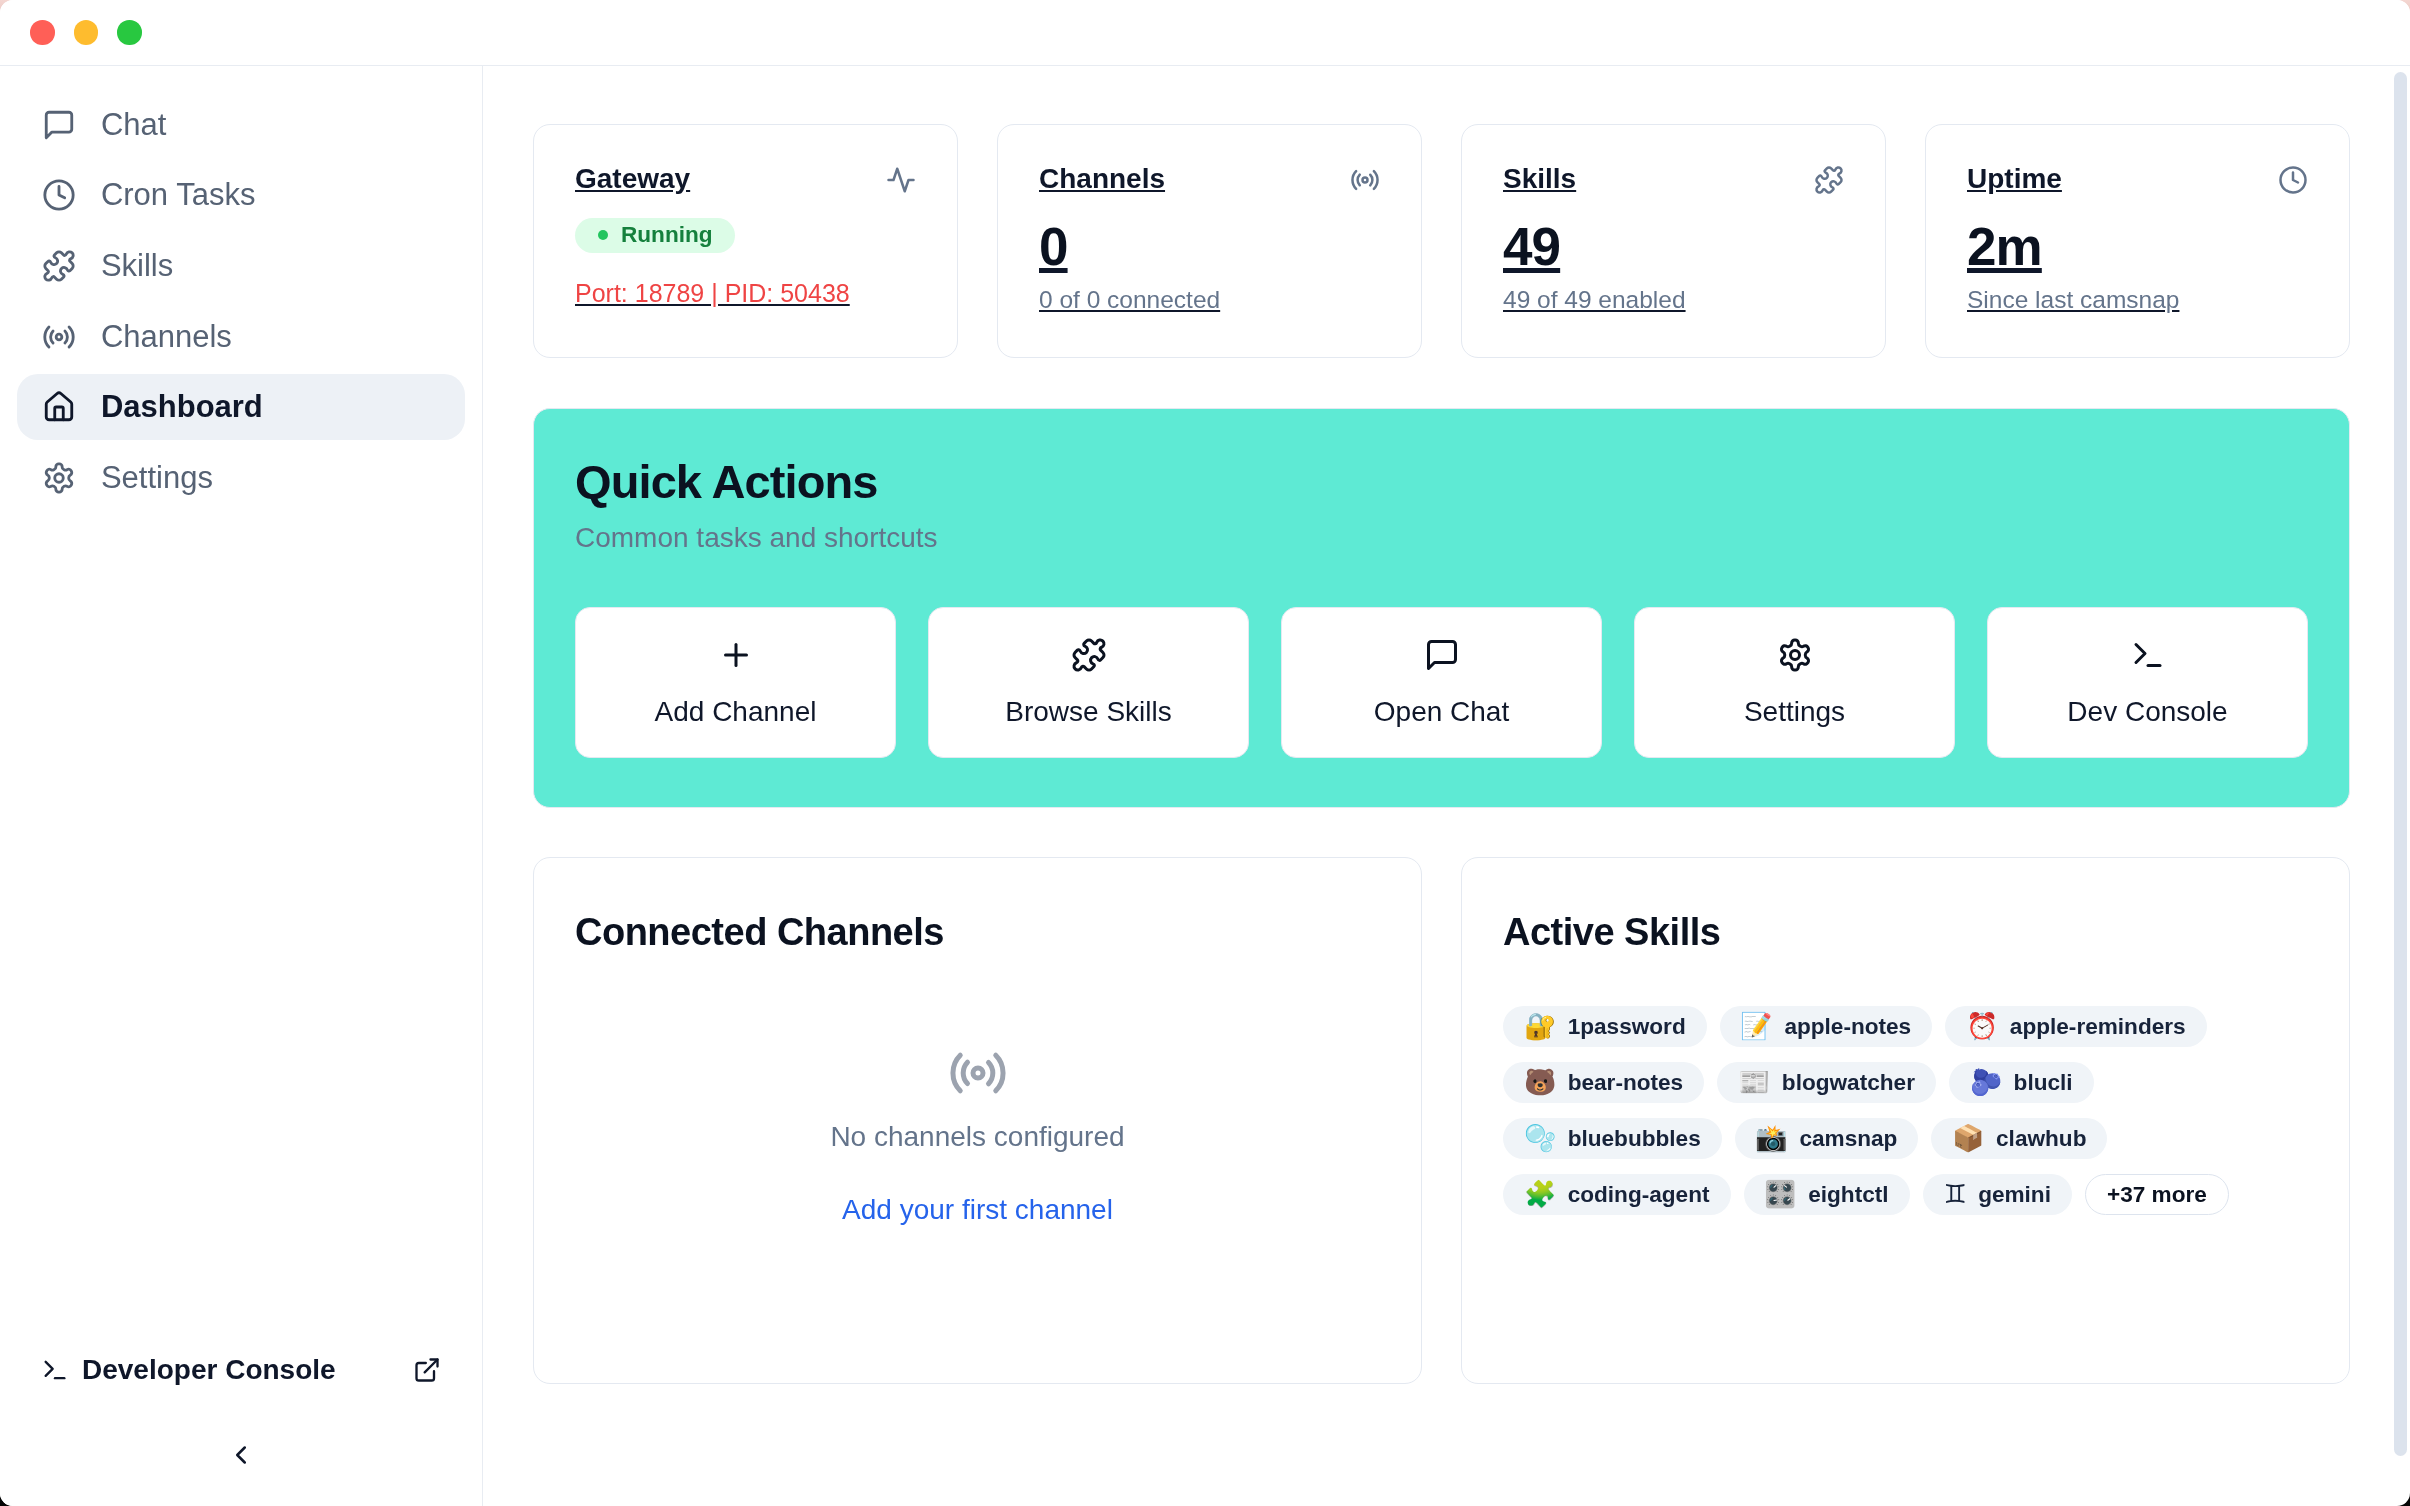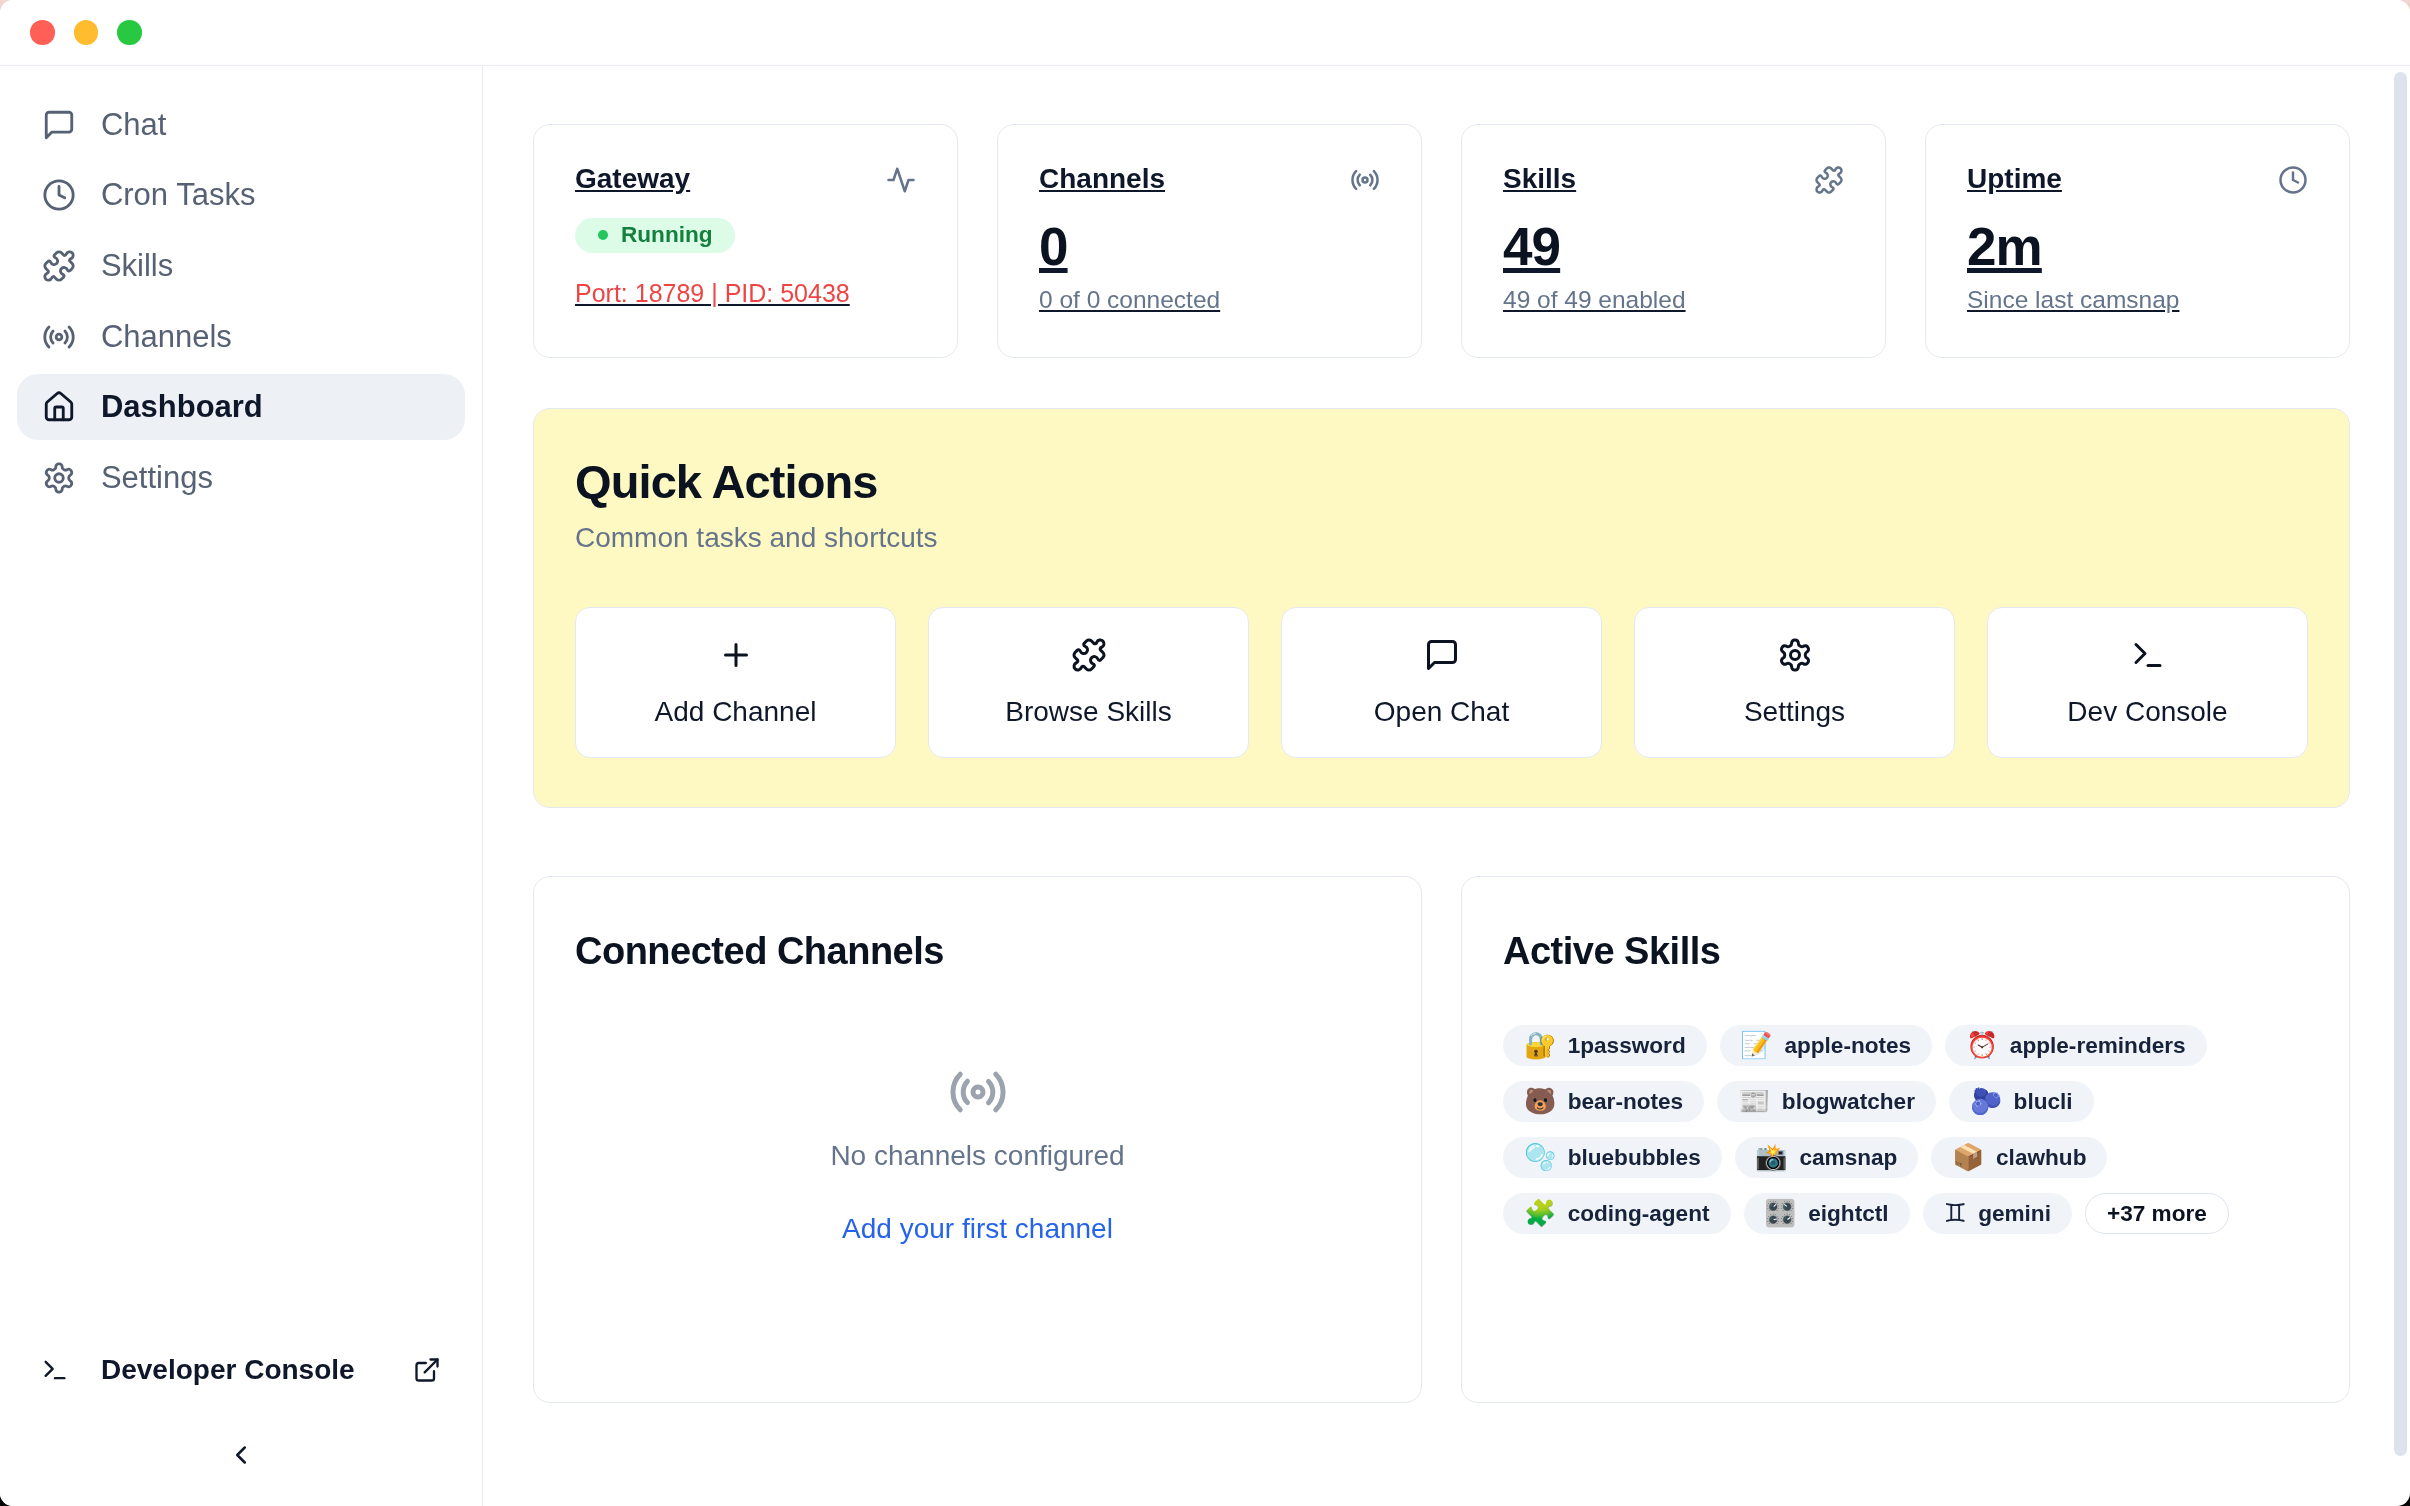--- a/index.html
+++ b/index.html
@@ -29,21 +29,21 @@
     padding-top:21px; position:relative; background:#fff;
   }
   .nav-item {
     height:66px; margin:4.7px 17px; border-radius:21px;
     display:flex; align-items:center; gap:25.4px; padding-left:24.5px;
     color:#566274; font-size:31px; font-weight:400; cursor:default;
   }
   .nav-item svg { width:34px; height:34px; flex:0 0 34px; }
   .nav-item.active { background:#edf1f6; color:#0f172a; font-weight:600;align-items:center; }
   .sidebar-footer { position:absolute; left:0; right:0; bottom:0; padding-bottom:32px; }
-  .dev-row { display:flex; align-items:center; gap:32px; padding:0 41px; height:38px; }
+  .dev-row { display:flex; align-items:center; gap:13px; padding:0 41px; height:38px; }
   .dev-row svg { width:28px; height:28px; }
   .dev-label { font-size:28px; font-weight:600; color:#0f172a; flex:1; }
   .collapse-row { display:flex; justify-content:center; margin-top:47px; height:38px; align-items:center; }
   .collapse-row svg { width:30px; height:30px; }
   
   .main { flex:1; padding:58px 60px 0 50px; min-width:0; }
   .stats-row { display:flex; gap:39px; height:234px; margin-bottom:50px;text-decoration:underline; }
   .stat-card {
     flex:1; border:1.4px solid #e4e9f1; border-radius:17px;
     padding:38px 41px 0; background:#fff;
@@ -54,21 +54,21 @@
   .badge {
     display:inline-flex; align-items:center; gap:13px;
     background:#dcfce7; color:#15803d; border-radius:21px;
     height:35px; padding:0 22.6px; font-size:22.6px; font-weight:600; margin-top:22.6px;
   }
   .badge .dot { width:10.4px; height:10.4px; border-radius:50%; background:#22c55e; }
   .stat-detail { font-size:25px; color:#ef4444; margin-top:26px; }
   .stat-value { font-size:53px; font-weight:700; color:#0b1220; margin-top:21px; letter-spacing:-0.9px; }
   .stat-caption { font-size:24.5px; color:#64748b; margin-top:9.4px; }
   
-  .qa-panel { border:1.4px solid #e4e9f1; border-radius:17px; padding:45px 41px 49px; margin-bottom:68px; background:#fef9c3; }
+  .qa-panel { border:1.4px solid #e4e9f1; border-radius:17px; padding:45px 41px 49px; margin-bottom:49px; background:#5eead4; }
   .qa-title { font-size:47px; font-weight:700; letter-spacing:-0.9px; color:#0b1220; }
   .qa-subtitle { font-size:28px; color:#64748b; margin-top:13px; }
   .qa-grid { display:grid; grid-template-columns:repeat(5,1fr); gap:32px; margin-top:53px;text-align:right; }
   .qa-btn {
     height:151px; border:1.4px solid #e4e9f1; border-radius:15px; background:#fff;
     display:flex; flex-direction:column; align-items:center; justify-content:center; gap:22.6px;
     font-size:28px; font-weight:500; color:#0f172a; cursor:pointer;
   }
   .qa-btn svg { width:36px; height:36px; color:#0b1220; }
   

